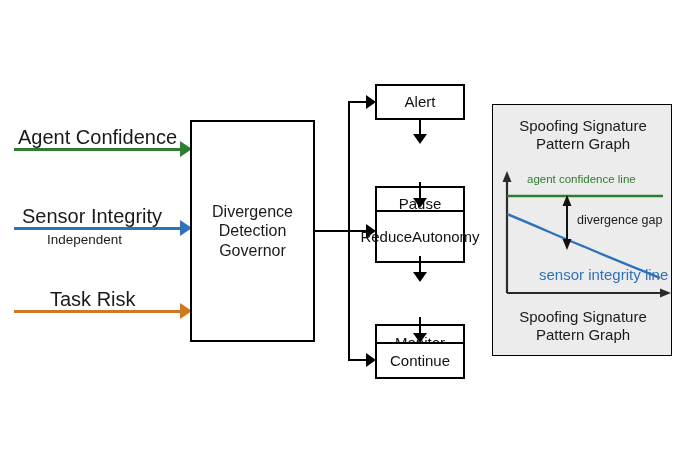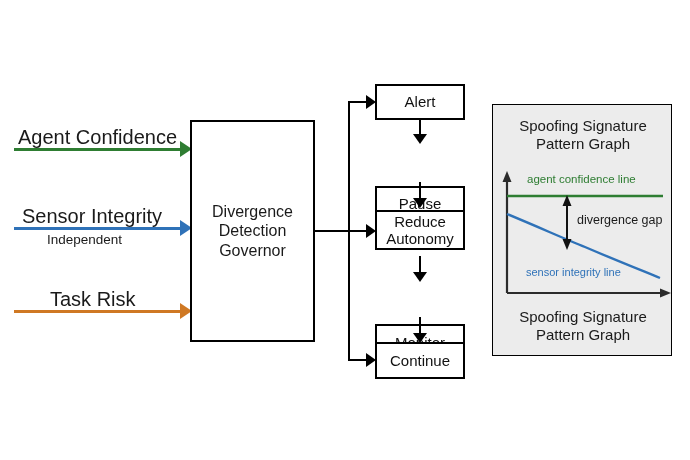--- a/index.html
+++ b/index.html
@@ -110,21 +110,21 @@
   </div>
   <div class="vconn" style="top:120px;height:16px;"></div>
   <div class="vhead" style="top:134px;"></div>
 
   <div class="fbox" style="top:146px;height:36px;margin-top:40px;">
     <span>Pause</span>
   </div>
   <div class="vconn" style="top:182px;height:18px;"></div>
   <div class="vhead" style="top:198px;"></div>
 
-  <div class="fbox" style="top:210px;height:40px;flex-direction:column;">
+  <div class="fbox" style="top:210px;height:53px;flex-direction:row;">
     <span>Reduce</span>
     <span>Autonomy</span>
   </div>
   <div class="vconn" style="top:256px;height:18px;"></div>
   <div class="vhead" style="top:272px;"></div>
 
   <div class="fbox" style="top:280px;height:37px;margin-top:44px;">
     <span>Monitor</span>
   </div>
   <div class="vconn" style="top:317px;height:18px;"></div>
@@ -156,21 +156,21 @@
 
         <line x1="74" y1="34" x2="74" y2="77" stroke="#111" stroke-width="2"></line>
         <polygon points="74,28 69.5,39 78.5,39" fill="#111"></polygon>
         <polygon points="74,83 69.5,72 78.5,72" fill="#111"></polygon>
       </svg>
 
       <div class="glabel" style="left:34px;top:6px;font-size:11.5px;color:#2e7d32;">agent confidence line</div>
 
       <div class="glabel" style="left:84px;top:46px;font-size:12.5px;color:#1a1a1a;">divergence gap</div>
 
-      <div class="glabel" style="left:33px;top:99px;font-size:11px;color:#2f72b8;">sensor integrity line</div>
+      <div class="glabel" style="left:46px;top:99px;font-size:15px;color:#2f72b8;">sensor integrity line</div>
     </div>
 
     <div class="ptitle" style="top:203px;">
       <div>Spoofing Signature</div>
       <div>Pattern Graph</div>
     </div>
   </div>
 
 </div>
 

